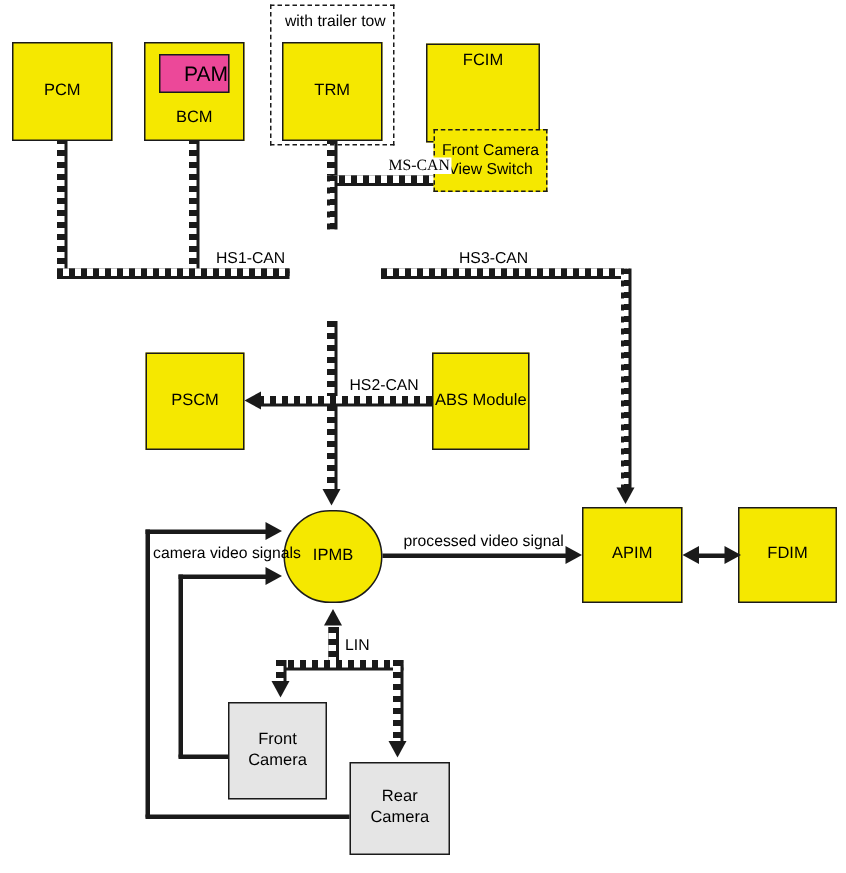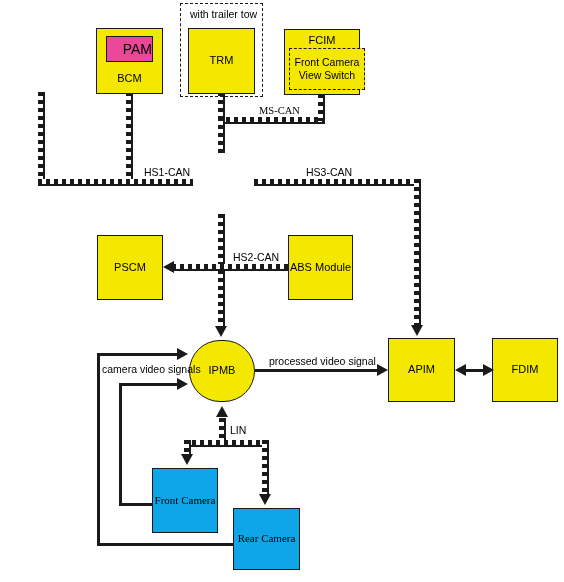--- a/index.html
+++ b/index.html
@@ -3,30 +3,30 @@
 <meta charset="utf-8">
 <style>
   html,body{margin:0;padding:0;background:#ffffff;}
   body{font-family:"Liberation Sans", sans-serif;}
   #canvas{position:relative;width:564px;height:582px;background:#ffffff;overflow:hidden;}
 
   .node{position:absolute;box-sizing:border-box;border:1.5px solid #1a1a1a;
         display:flex;align-items:center;justify-content:center;text-align:center;
         font-size:11px;color:#000;line-height:1.25;z-index:6;}
   .node.yellow{background:#F5E800;}
-  .node.green{background:#0ea5e9;font-family:Liberation Serif, serif;}
+  .node.green{background:#e5e5e5;}
 
   .dashbox{position:absolute;box-sizing:border-box;border:1.6px dashed #1a1a1a;
            background:transparent;z-index:5;}
   .innerbox{position:absolute;box-sizing:border-box;border:1.5px solid #1a1a1a;
             display:flex;align-items:center;justify-content:flex-end;font-size:14px;z-index:7;
             background:#ec4899;}
   .innerdash{position:absolute;box-sizing:border-box;border:1.6px dashed #1a1a1a;
              display:flex;align-items:center;justify-content:center;text-align:center;
-             font-size:10.5px;line-height:1.25;z-index:7;background:#F5E800;}
+             font-size:10.5px;line-height:1.25;z-index:7;background:#F5E800;margin-top:38px;}
 
   .lbl{position:absolute;font-size:10.5px;color:#000;white-space:nowrap;z-index:9;
        background:#fff;padding:0 1px;}
   .lbl.nobg{background:transparent;}
 
   
   .ln{position:absolute;background:#1a1a1a;z-index:4;}
   .lnh{height:2.5px;}
   .lnv{width:2.5px;}
 
@@ -49,20 +49,23 @@
   .arr-r{border-top:6px solid transparent;border-bottom:6px solid transparent;border-left:11px solid #1a1a1a;}
   .arr-l{border-top:6px solid transparent;border-bottom:6px solid transparent;border-right:11px solid #1a1a1a;}
   .arr-u{border-left:6px solid transparent;border-right:6px solid transparent;border-bottom:11px solid #1a1a1a;}
   .arr-d{border-left:6px solid transparent;border-right:6px solid transparent;border-top:11px solid #1a1a1a;}
 </style>
 </head>
 <body>
 
 <div id="canvas">
 
+  <div class="node yellow" style="left:8px;top:28px;width:67px;height:66px;">
+    <span>PCM</span>
+  </div>
 
   <div class="node yellow" style="left:96px;top:28px;width:67px;height:66px;align-items:flex-end;padding-bottom:7px;">
     <span>BCM</span>
   </div>
   <div class="innerbox" style="left:106px;top:36px;width:47px;height:26px;">
     <span>PAM</span>
   </div>
 
   <div class="dashbox" style="left:180px;top:3px;width:83px;height:94px;"></div>
   <div class="lbl nobg" style="left:189px;top:8px;">with trailer tow</div>

